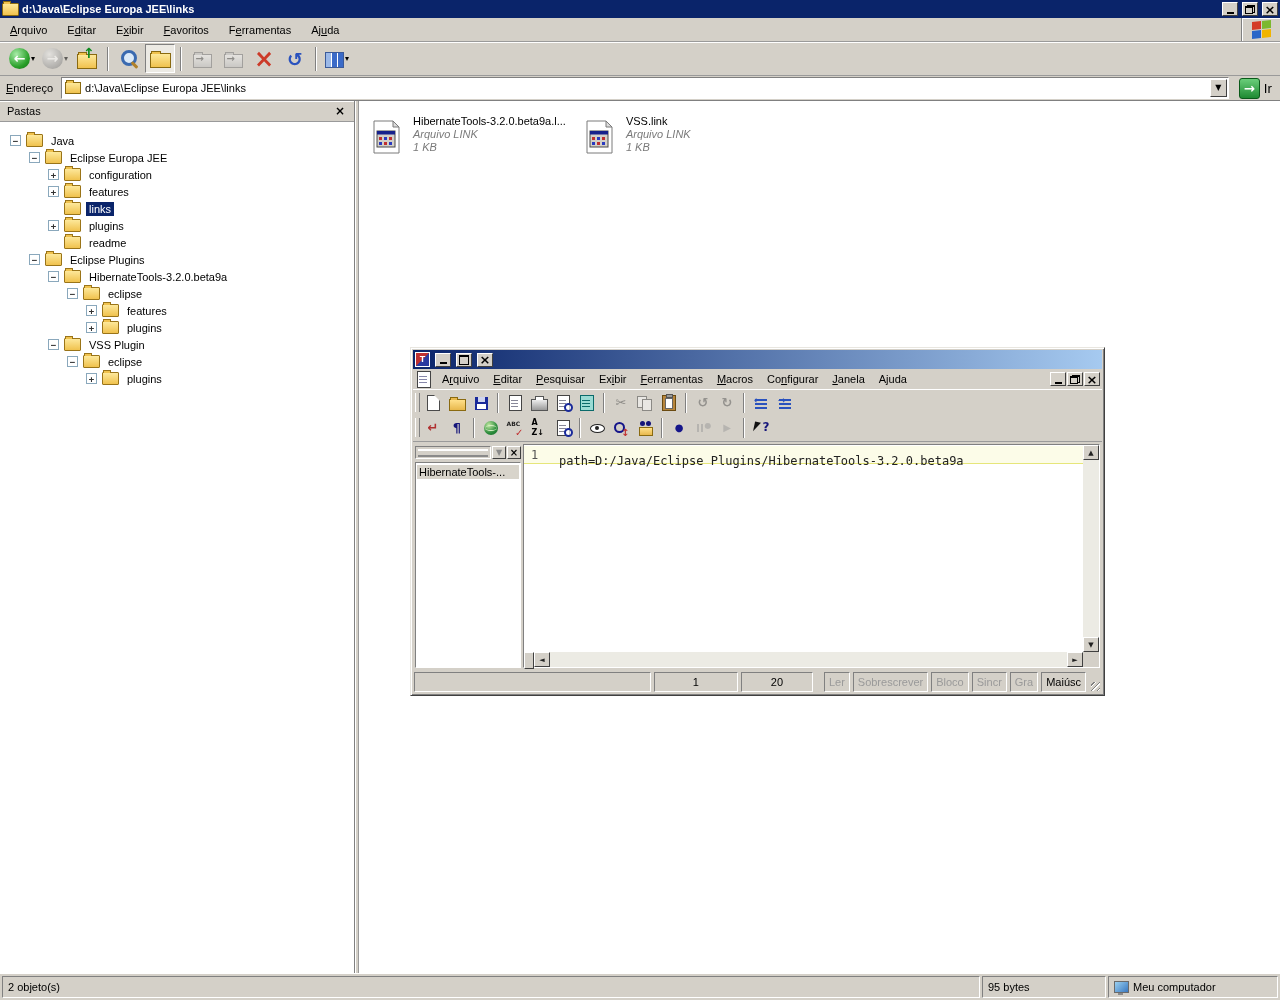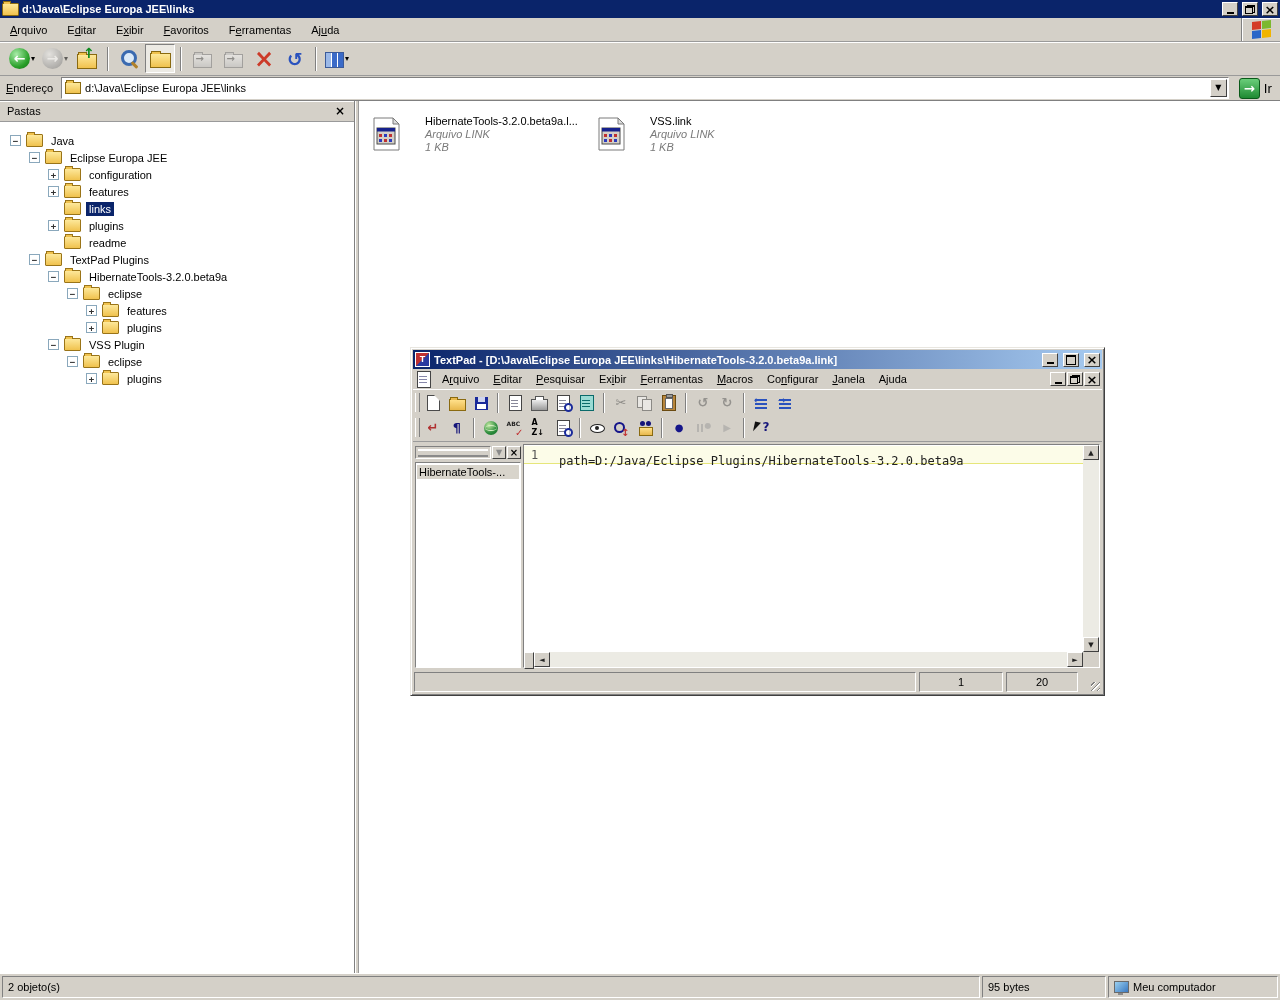--- a/index.html
+++ b/index.html
@@ -93,21 +93,21 @@
   .exp-box{flex:0 0 auto;width:9px;height:9px;border:1px solid #8aa8bc;background:#fff;font:bold 9px/8px "DejaVu Sans Mono",monospace;
     text-align:center;color:#333;margin-right:5px;display:inline-flex;align-items:center;justify-content:center;}
   .exp-spacer{flex:0 0 auto;width:16px;}
   .folder-ico{flex:0 0 auto;width:15px;height:11px;background:linear-gradient(#fde89a,#f0c24e);border:1px solid #9a7418;
     border-radius:1px;position:relative;margin-right:5px;}
   .folder-ico::before{content:"";position:absolute;top:-3px;left:0;width:6px;height:2px;background:#f0c24e;border:1px solid #9a7418;border-bottom:none;}
   .tree-label{padding:1px 3px;}
   .tree-row.selected .tree-label{background:#0a246a;color:#fff;}
   .v-div{width:3px;background:#d4d0c8;border-right:1px solid #9a9a9a;box-shadow:inset 1px 0 0 #fff;flex:0 0 auto;}
   .files-area{flex:1;background:#fff;padding:12px 0 0 10px;display:flex;align-items:flex-start;gap:16px;min-width:0;}
-  .file-tile{display:flex;gap:22px;align-items:center;}
+  .file-tile{display:flex;gap:10px;align-items:flex-end;}
   .file-col{padding-top:2px;line-height:13px;}
   .file-name{color:#000;}
   .file-meta{color:#7a7a7a;font-style:italic;}
 
   
   .statusbar{height:22px;flex:0 0 auto;background:#d4d0c8;display:flex;gap:2px;padding:2px 2px;border-top:1px solid #fff;}
   .sb-panel{border:1px solid;border-color:#808080 #fff #fff #808080;display:flex;align-items:center;padding:0 5px;gap:4px;}
   .sb-objects{flex:1;}
   .sb-size{width:112px;flex:0 0 auto;}
   .sb-zone{width:158px;flex:0 0 auto;}
@@ -362,21 +362,21 @@
           <div class="tree-row">
             <span class="tree-indent" style="width: 40px;"></span>
             <span class="exp-spacer"></span>
             <span class="folder-ico"></span>
             <span class="tree-label">readme</span>
           </div>
           <div class="tree-row">
             <span class="tree-indent" style="width: 21px;"></span>
             <span class="exp-box">−</span>
             <span class="folder-ico"></span>
-            <span class="tree-label">TextPad Plugins</span>
+            <span class="tree-label">Eclipse Plugins</span>
           </div>
           <div class="tree-row">
             <span class="tree-indent" style="width: 40px;"></span>
             <span class="exp-box">−</span>
             <span class="folder-ico"></span>
             <span class="tree-label">HibernateTools-3.2.0.beta9a</span>
           </div>
           <div class="tree-row">
             <span class="tree-indent" style="width: 59px;"></span>
             <span class="exp-box">−</span>
@@ -453,21 +453,20 @@
             <div class="file-name">VSS.link</div>
             <div class="file-meta">Arquivo LINK</div>
             <div class="file-meta">1 KB</div>
           </div>
         </div>
       </div>
 
     <div class="tp-window">
       <div class="tp-titlebar">
         <span class="tp-app-ico"></span>
-        <span class="tp-title">TextPad - [D:\Java\Eclipse Europa JEE\links\HibernateTools-3.2.0.beta9a.link]</span>
         <button class="cap-btn">
             <span class="g-min"></span>
           </button>
         <button class="cap-btn">
             <span class="g-max"></span>
           </button>
         <button class="cap-btn">
             <span class="g-close"></span>
           </button>
       </div>
@@ -635,20 +634,28 @@
                 </button>
             </div>
             <div class="corner"></div>
           </div>
         </div>
       </div>
       <div class="tp-statusbar">
         <div class="tp-sb-msg"></div>
         <div class="tp-sb-box tp-sb-row">1</div>
         <div class="tp-sb-box tp-sb-col">20</div>
+        <div class="sb-flags">
+            <span class="sb-flag">Ler</span>
+            <span class="sb-flag">Sobrescrever</span>
+            <span class="sb-flag">Bloco</span>
+            <span class="sb-flag">Sincr</span>
+            <span class="sb-flag">Gra</span>
+            <span class="sb-flag active">Maiúsc</span>
+          </div>
         <div class="grip"></div>
       </div>
     </div>
   </div>
 
   <div class="statusbar">
     <div class="sb-panel sb-objects">2 objeto(s)</div>
     <div class="sb-panel sb-size">95 bytes</div>
     <div class="sb-panel sb-zone">
       <span class="pc-ico"></span>

